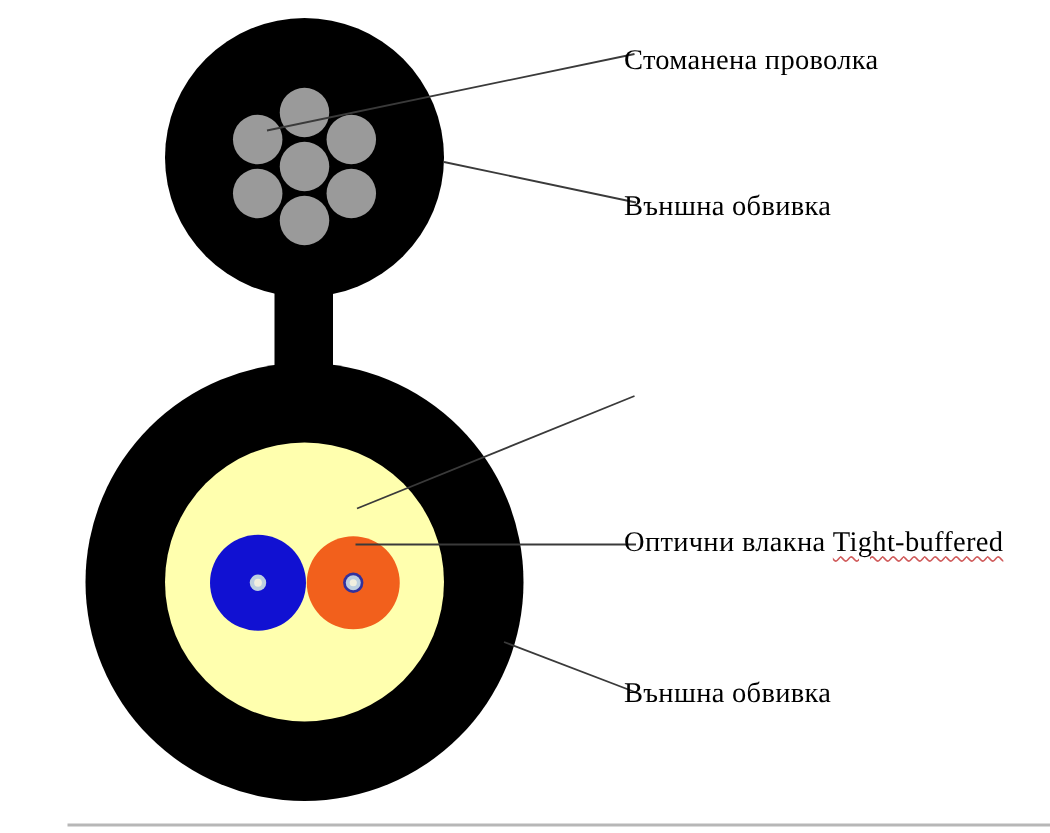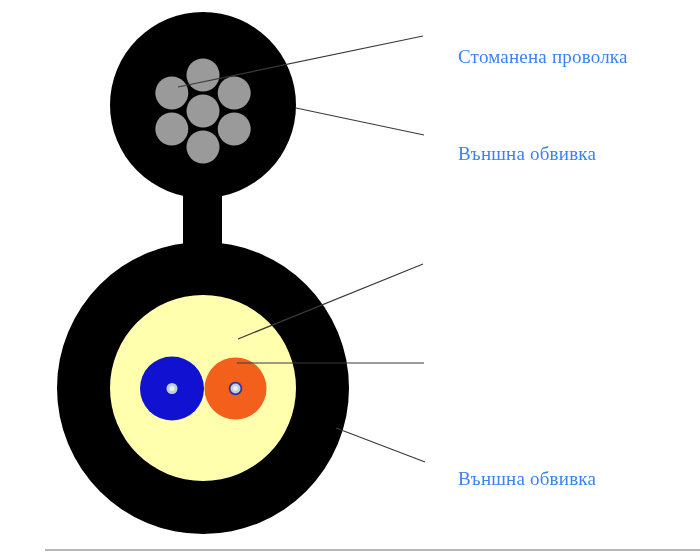--- a/index.html
+++ b/index.html
@@ -15,27 +15,26 @@
     overflow: hidden;
     font-family: "Liberation Serif", serif;
   }
   #diagram-svg {
     position: absolute;
     left: 0;
     top: 0;
   }
   .callout-label {
     position: absolute;
-    left: 458px;
+    left: 416px;
     font-size: 19px;
     line-height: 20px;
-    color: #3b82f6;
+    color: #000000;
     white-space: nowrap;
     letter-spacing: 0.2px;
-    margin-top: 16px;
   }
   .spellcheck-wavy {
     text-decoration: underline;
     text-decoration-style: wavy;
     text-decoration-color: #d05a5a;
     text-decoration-thickness: 1px;
     text-underline-offset: 3px;
   }
 </style>
 </head>
@@ -85,16 +84,19 @@
     </g>
 
     <line x1="45" y1="550" x2="700" y2="550" stroke-width="2" opacity="0.75" stroke="#a0a0a0"></line>
   </svg>
 
   <div class="callout-label" style="top:31px">Стоманена проволка</div>
 
   <div class="callout-label" style="top:128px">Външна обвивка</div>
 
 
+  <div class="callout-label" style="top:352px">
+    <span>Оптични влакна </span><span class="spellcheck-wavy">Tight-buffered</span>
+  </div>
 
   <div class="callout-label" style="top:453px">Външна обвивка</div>
 
 </div>
 
 </body></html>

